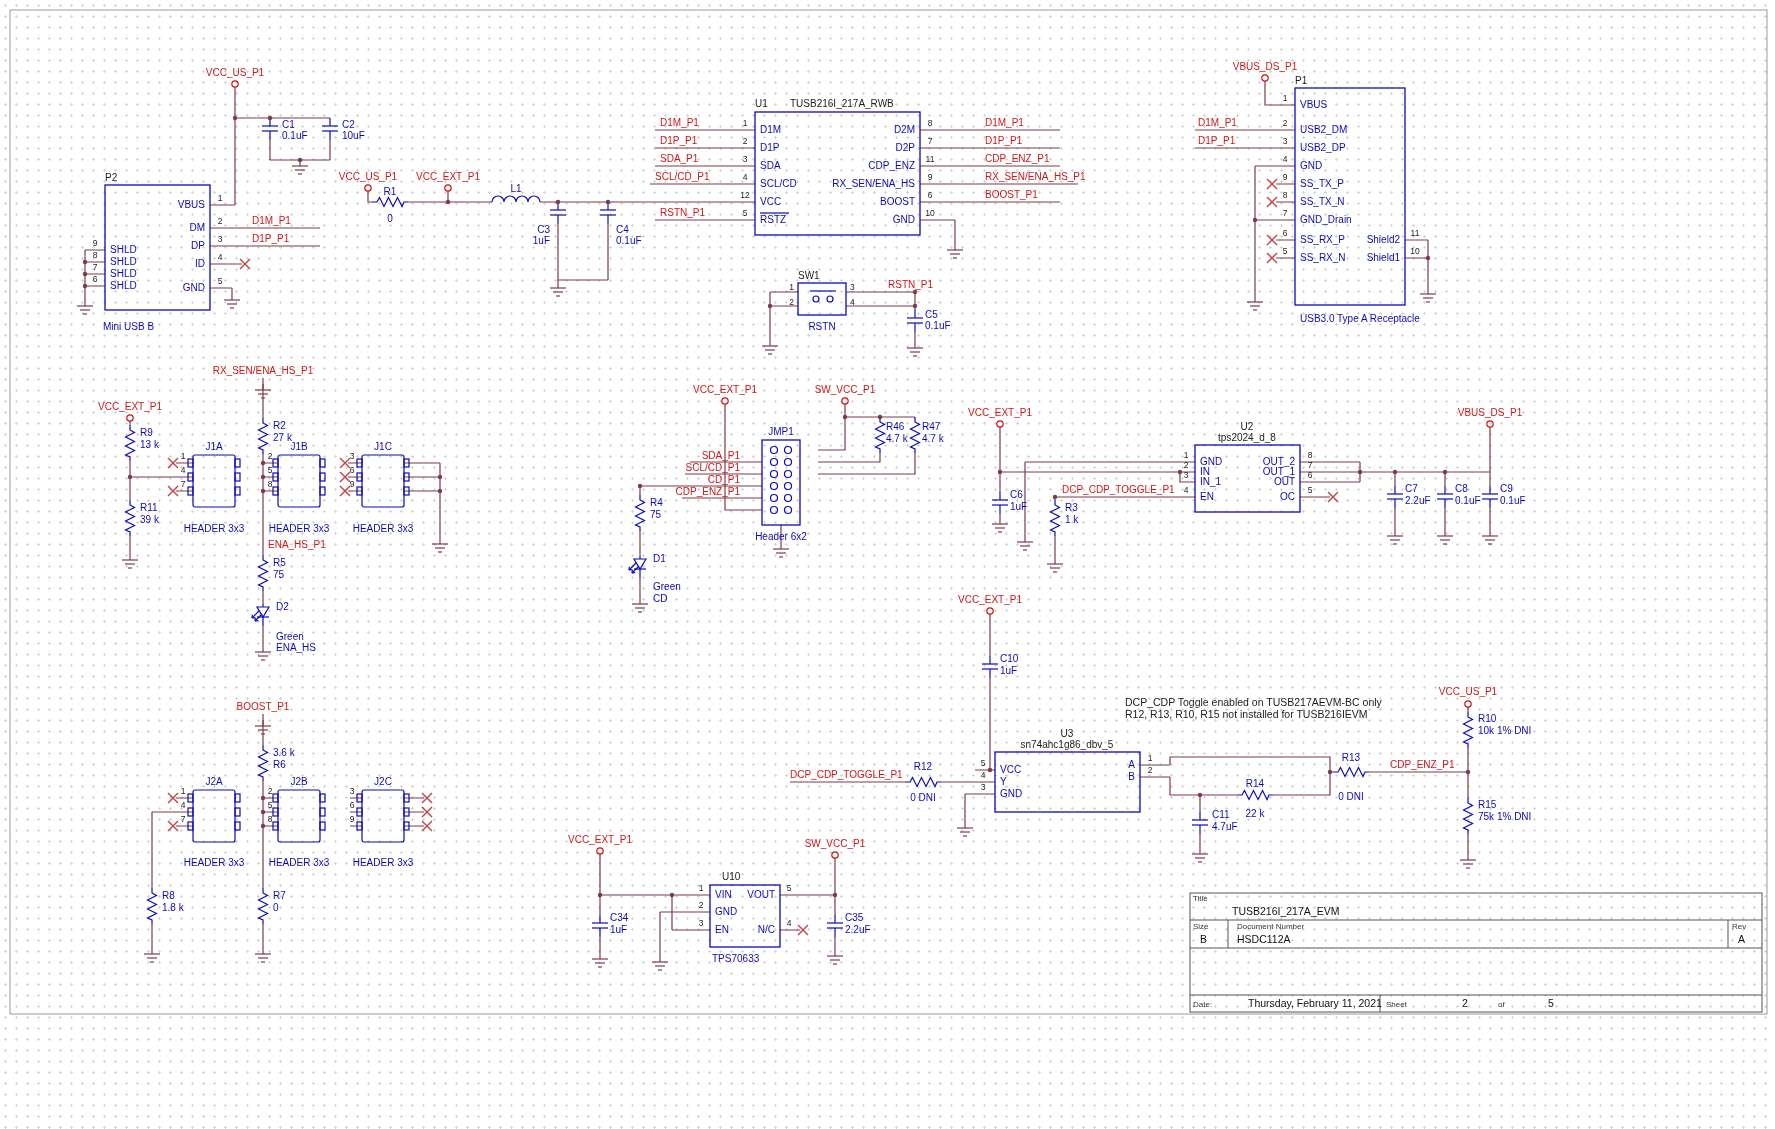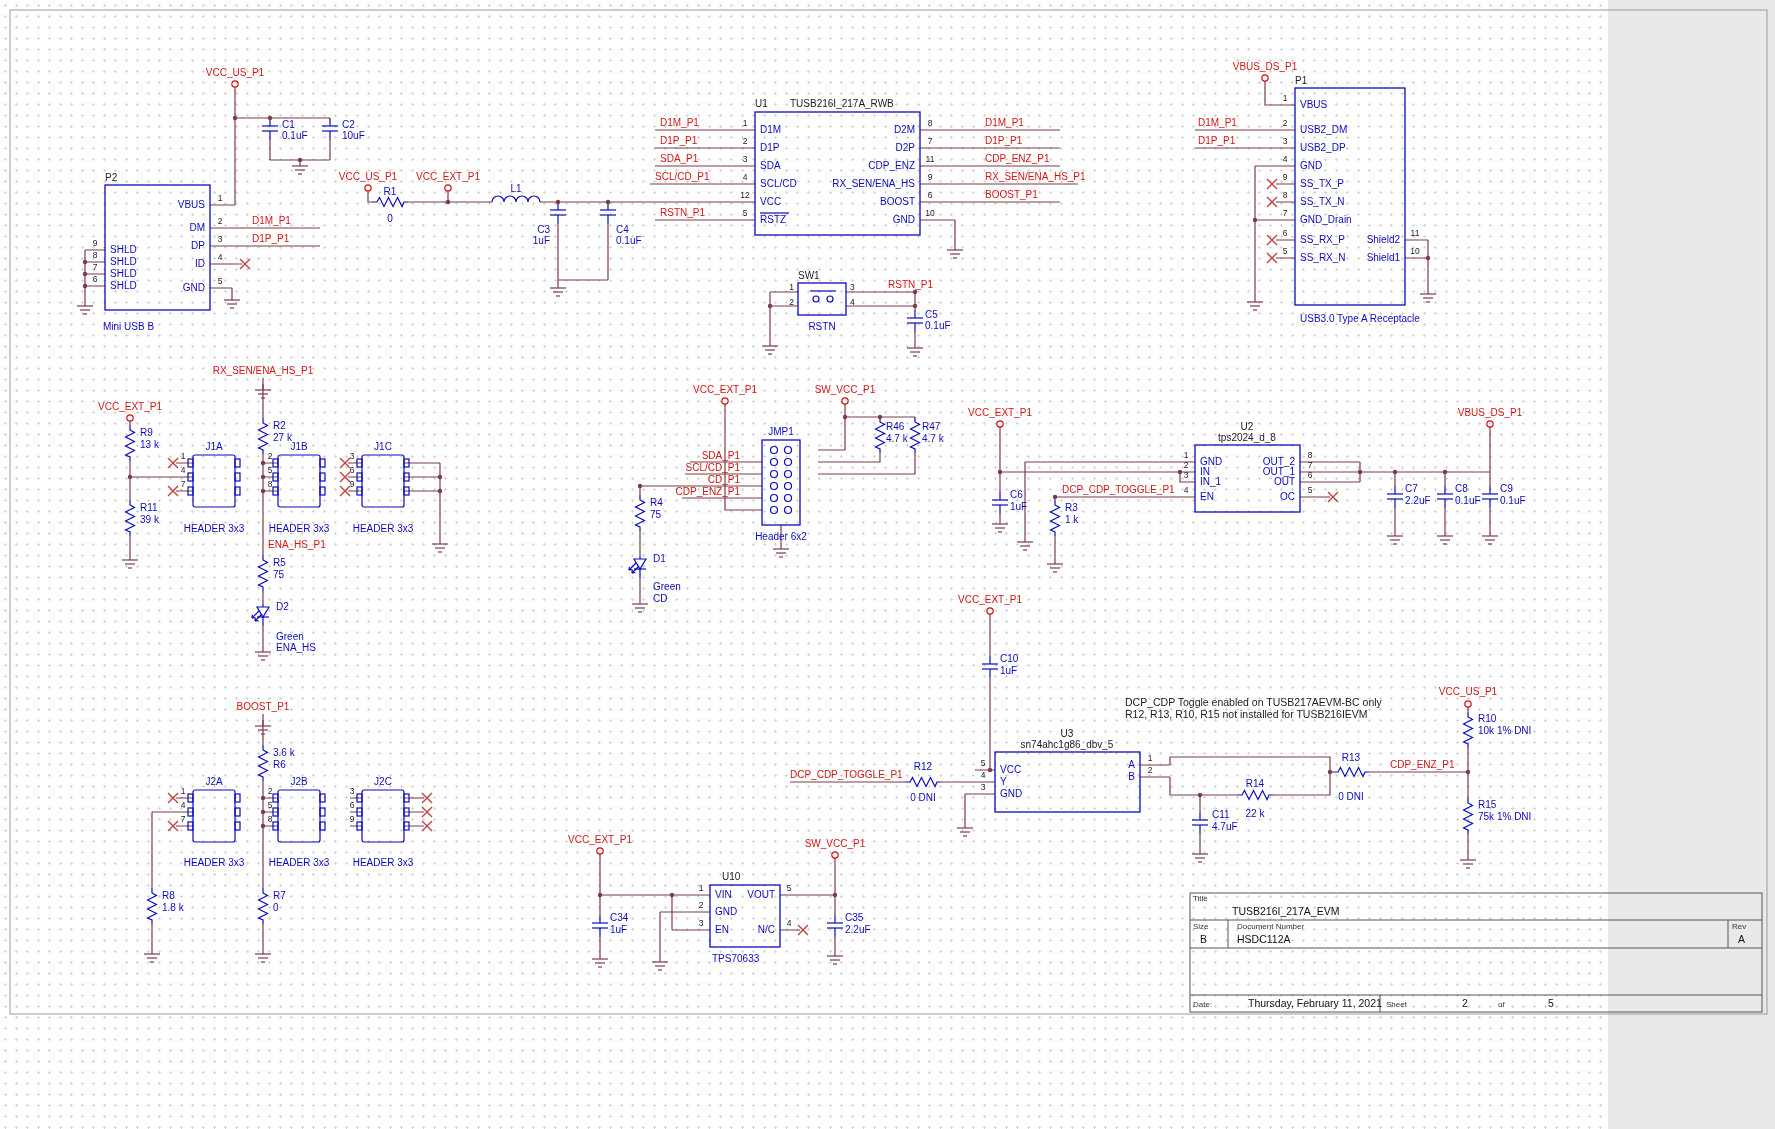--- a/index.html
+++ b/index.html
@@ -1,17 +1,17 @@
 <!DOCTYPE html>
 <html><head>
 <meta charset="utf-8">
 <style>
 *{box-sizing:border-box}
 body{margin:0;background:#e9e9e9}
-.canvas{position:relative;width:1608px;height:1129px;background:#fff;
+.canvas{position:relative;width:1775px;height:1129px;background:#fff;
   background-image:radial-gradient(circle,#d6d6d6 1px,rgba(255,255,255,0) 1.2px);
   background-size:11px 11px}
 svg{position:absolute;left:0;top:0}
 text{font-family:"Liberation Sans","DejaVu Sans",sans-serif;font-size:10px;fill:#0b0bbb}
 .net{fill:#cf1717}
 .pn{fill:#222;font-size:8.5px}
 .ic{fill:#1c1c1c}
 .note{fill:#1c1c1c;font-size:10.5px}
 .tb{fill:#111;font-size:10.5px}
 .tbs{fill:#333;font-size:8px}

